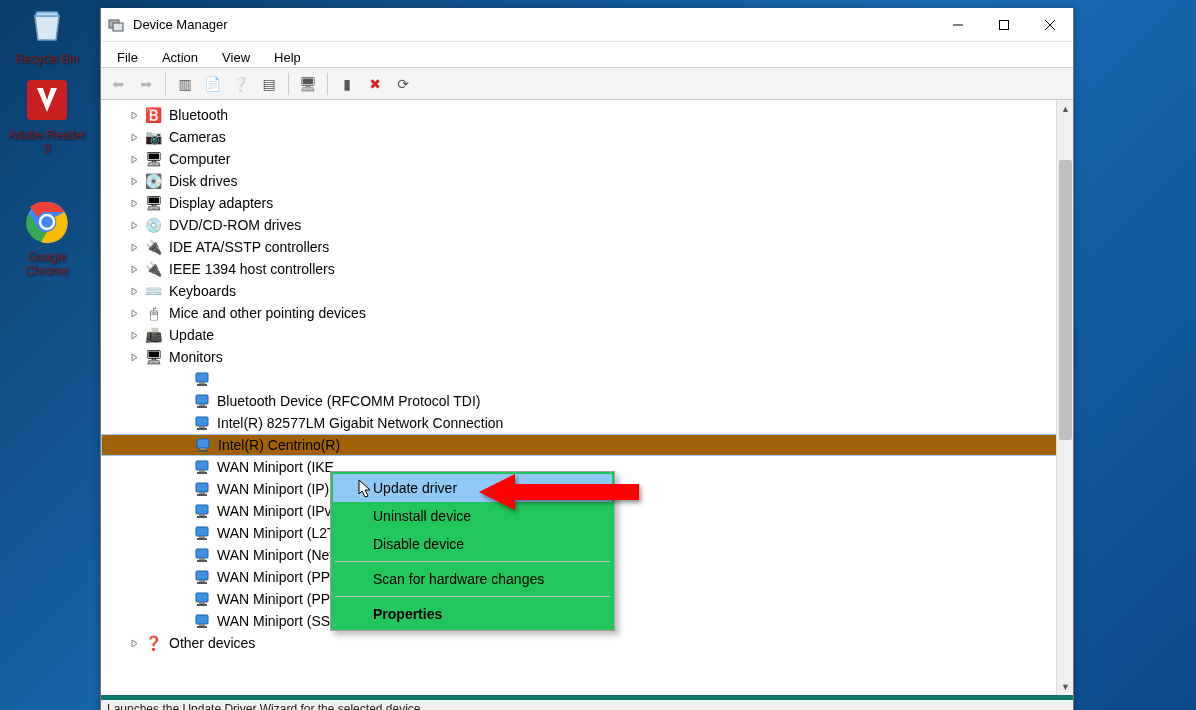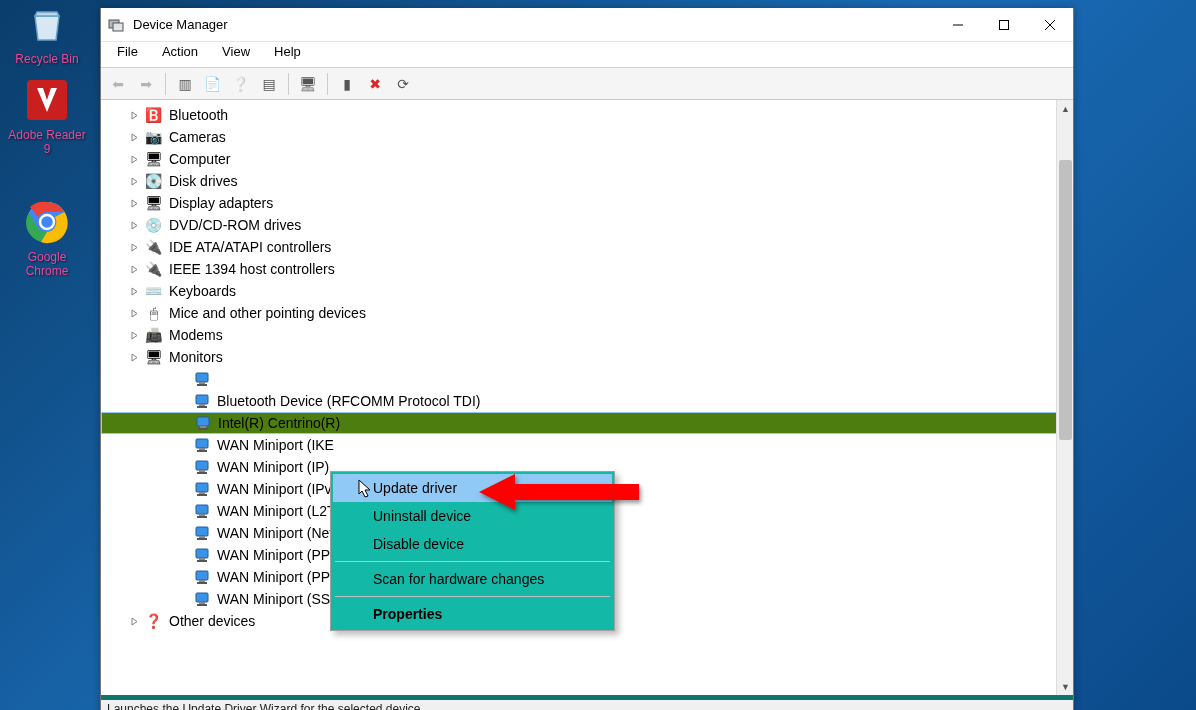--- a/index.html
+++ b/index.html
@@ -11,21 +11,21 @@
     height: 710px;
     overflow: hidden;
     position: relative;
     color: #000;
   }
   
   .desktop-icon {
     position: absolute;
     width: 78px;
     text-align: center;
-    color: #ec4899;
+    color: #7f1d1d;
     font-size: 12px;
     cursor: pointer;
   }
   .desktop-icon .iconbox {
     width: 48px; height: 48px;
     margin: 0 auto 4px;
     display: flex; align-items: center; justify-content: center;
     font-size: 34px;
   }
   .desktop-icon span { display:block; text-shadow: 1px 1px 2px rgba(0,0,0,.6);}
@@ -60,21 +60,21 @@
     width:46px;height:34px;
     display:flex;align-items:center;justify-content:center;
     font-family: "Segoe MDL2 Assets", sans-serif;
     font-size:11px;
     cursor:pointer;
   }
   .menubar {
     height:26px;
     background:#fff;
     display:flex;
-    align-items:flex-start;
+    align-items:flex-end;
     padding:0 6px;
     gap:4px;
     border-bottom:1px solid #d0d0d0;
     font-size:13px;
   }
   .menubar .menuitem {
     padding:2px 10px;
     cursor:pointer;
   }
   .toolbar {
@@ -127,30 +127,30 @@
     font-size:10px;
     cursor:pointer;
   }
   .tree-row .nodeicon {
     width:18px;height:18px;
     margin-right:6px;
     display:flex;align-items:center;justify-content:center;
     font-size:14px;
   }
   .tree-row.selected {
-    background:#4d7c0f;
+    background:#a16207;
     border:1px solid #99c9ef;
     height:22px;
   }
   .level1 { padding-left:26px;}
   .level2 { padding-left:74px;}
   
   .ctxmenu {
     position:absolute;
-    background:#14b8a6;
+    background:#22c55e;
     border:1px solid #a0a0a0;
     box-shadow:4px 4px 6px rgba(0,0,0,.25);
     font-size:14px;
     padding:2px;
     z-index:50;
   }
   .ctxitem {
     padding:6px 48px 6px 40px;
     cursor:pointer;
     white-space:nowrap;
@@ -344,21 +344,21 @@
           <div class="nodeicon">💿</div>
           <span>DVD/CD-ROM drives</span>
         </div>
         <div class="tree-row level1">
           <div class="expander">
             <svg width="9" height="9">
               <path d="M2 1l5 3.5-5 3.5z" fill="none" stroke="#808080" stroke-width="1"></path>
             </svg>
           </div>
           <div class="nodeicon">🔌</div>
-          <span>IDE ATA/ATAPI controllers</span>
+          <span>IDE ATA/SSTP controllers</span>
         </div>
         <div class="tree-row level1">
           <div class="expander">
             <svg width="9" height="9">
               <path d="M2 1l5 3.5-5 3.5z" fill="none" stroke="#808080" stroke-width="1"></path>
             </svg>
           </div>
           <div class="nodeicon">🔌</div>
           <span>IEEE 1394 host controllers</span>
         </div>
@@ -380,21 +380,21 @@
           <div class="nodeicon">🖱</div>
           <span>Mice and other pointing devices</span>
         </div>
         <div class="tree-row level1">
           <div class="expander">
             <svg width="9" height="9">
               <path d="M2 1l5 3.5-5 3.5z" fill="none" stroke="#808080" stroke-width="1"></path>
             </svg>
           </div>
           <div class="nodeicon">📠</div>
-          <span>Modems</span>
+          <span>Update</span>
         </div>
         <div class="tree-row level1">
           <div class="expander">
             <svg width="9" height="9">
               <path d="M2 1l5 3.5-5 3.5z" fill="none" stroke="#808080" stroke-width="1"></path>
             </svg>
           </div>
           <div class="nodeicon">🖥</div>
           <span>Monitors</span>
         </div>
@@ -411,20 +411,31 @@
         <div class="tree-row level2">
           <div class="expander"></div>
           <div class="nodeicon">
             <svg width="16" height="16">
               <rect x="2" y="2" width="12" height="9" rx="1" fill="#3b93e8" stroke="#1e5da0"></rect>
               <rect x="5" y="11" width="6" height="2" fill="#888"></rect>
               <rect x="3" y="13" width="10" height="2" fill="#555"></rect>
             </svg>
           </div>
           <span>Bluetooth Device (RFCOMM Protocol TDI)</span>
+        </div>
+        <div class="tree-row level2">
+          <div class="expander"></div>
+          <div class="nodeicon">
+            <svg width="16" height="16">
+              <rect x="2" y="2" width="12" height="9" rx="1" fill="#3b93e8" stroke="#1e5da0"></rect>
+              <rect x="5" y="11" width="6" height="2" fill="#888"></rect>
+              <rect x="3" y="13" width="10" height="2" fill="#555"></rect>
+            </svg>
+          </div>
+          <span>Intel(R) 82577LM Gigabit Network Connection</span>
         </div>
         <div class="tree-row selected level2">
           <div class="expander"></div>
           <div class="nodeicon">
             <svg width="16" height="16">
               <rect x="2" y="2" width="12" height="9" rx="1" fill="#3b93e8" stroke="#1e5da0"></rect>
               <rect x="5" y="11" width="6" height="2" fill="#888"></rect>
               <rect x="3" y="13" width="10" height="2" fill="#555"></rect>
             </svg>
           </div>

